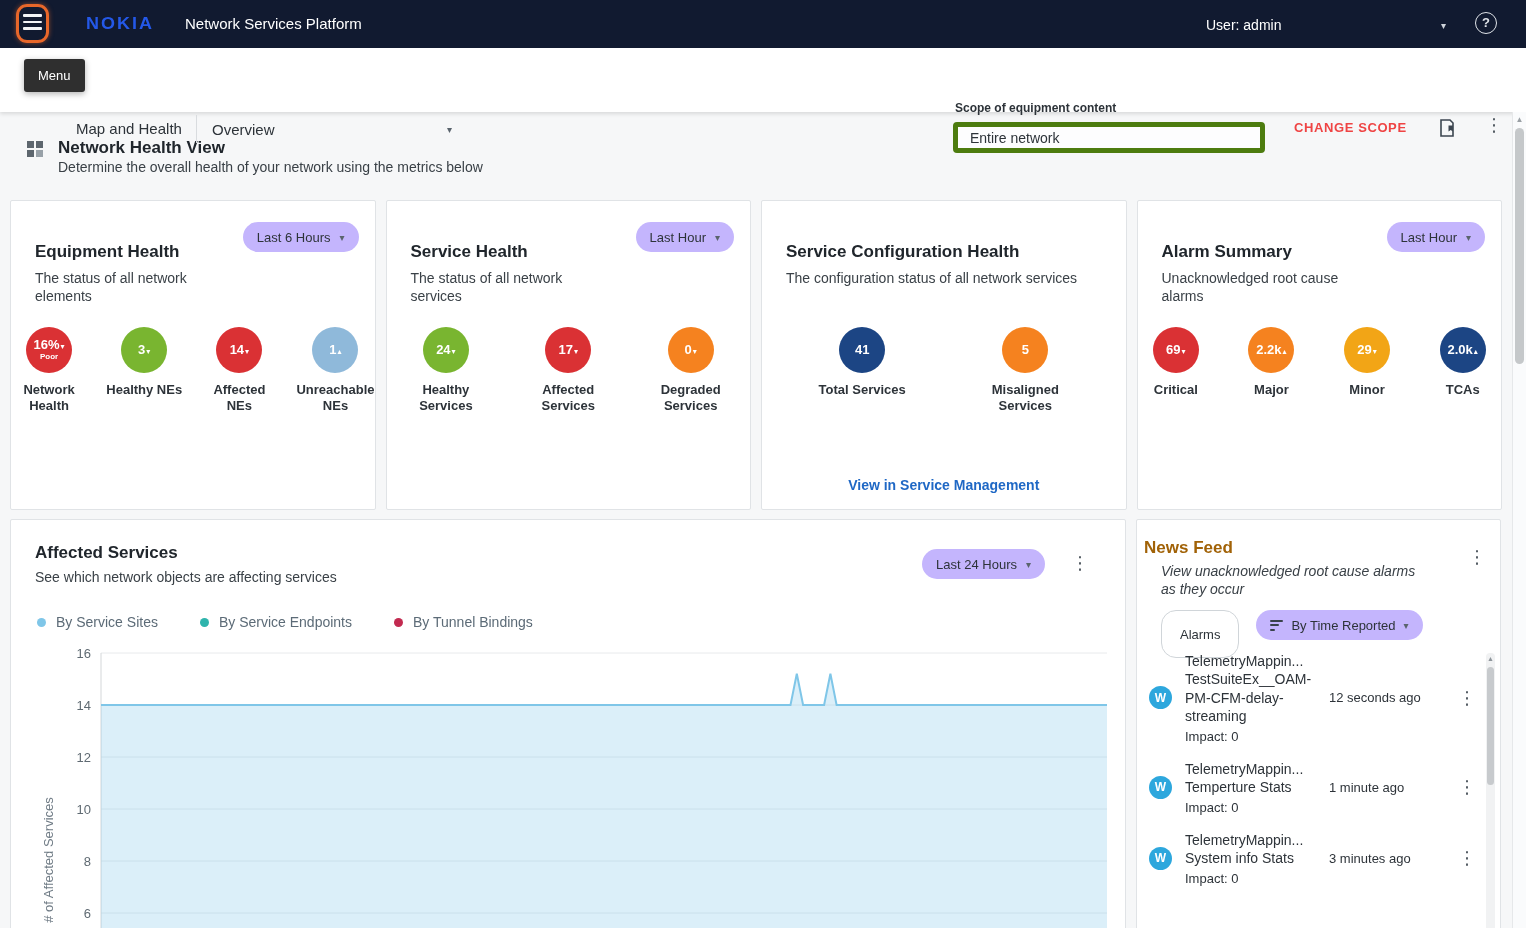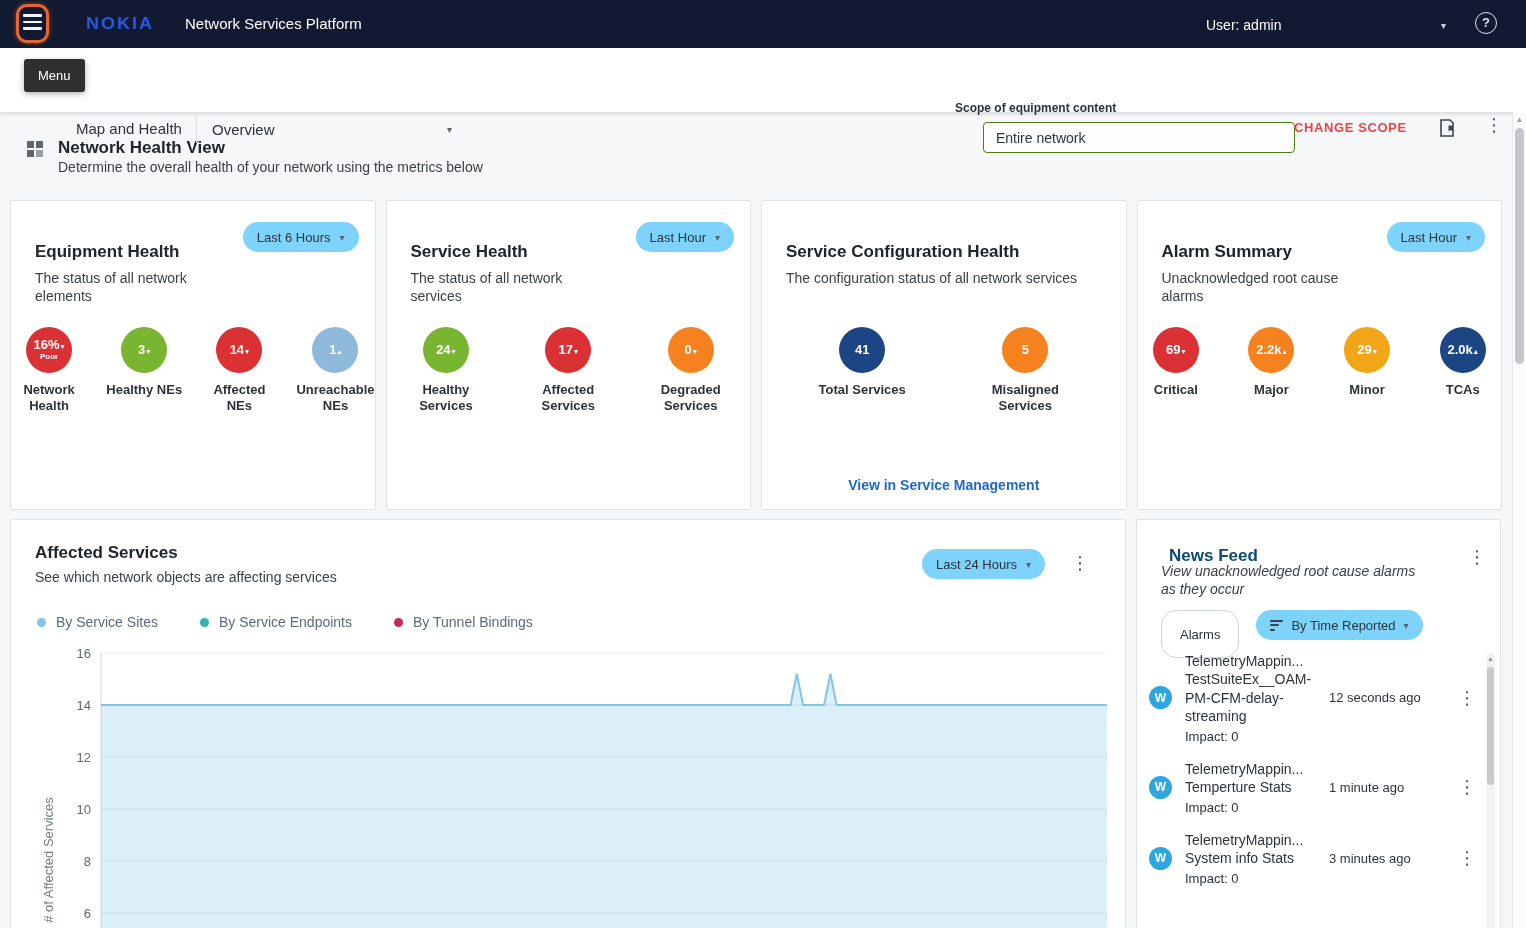--- a/index.html
+++ b/index.html
@@ -21,41 +21,41 @@
 
   
   .tooltip { position:absolute; left:24px; top:59px; height:33px; padding:0 14px; background:#2f2f2f; color:#fff; font-size:13px; line-height:33px; border-radius:3px; z-index:50; box-shadow:0 2px 6px rgba(0,0,0,.3); }
 
   
   .subbar { position:absolute; left:0; top:48px; width:100%; height:64px; background:#ffffff; box-shadow:0 2px 4px rgba(0,0,0,.12); z-index:10; }
   .nav-item { position:absolute; left:76px; top:72px; font-size:15px; color:#2d3339; cursor:pointer; }
   .vdivider { position:absolute; left:196px; top:67px; width:1px; height:28px; background:#d9dcdf; }
   .view-select { position:absolute; left:212px; top:66px; width:240px; height:30px; display:flex; align-items:center; justify-content:space-between; font-size:15px; color:#2d3339; cursor:pointer; }
   .scope-label { position:absolute; left:955px; top:53px; font-size:12px; font-weight:700; color:#2d3339; }
-  .scope-input { position:absolute; left:983px; top:74px; width:312px; height:31px; border:1px solid #4d7c0f; border-radius:4px; background:#fdfdfe; padding:0 12px; font-size:14px; color:#2d3339; font-family:inherit; }
+  .scope-input { position:absolute; left:953px; top:74px; width:312px; height:31px; border:5px solid #4d7c0f; border-radius:4px; background:#fdfdfe; padding:0 12px; font-size:14px; color:#2d3339; font-family:inherit; }
   .change-scope { position:absolute; left:1294px; top:72px; background:none; border:none; color:#ef4444; font-size:13px; font-weight:700; letter-spacing:.6px; cursor:pointer; font-family:inherit; }
   .icon-btn { position:absolute; background:none; border:none; cursor:pointer; }
   .icon-btn.doc { left:1437px; top:70px; }
   .icon-btn.kebab-top { left:1485px; top:68px; font-size:18px; color:#4a535b; }
 
   
   .vh-icon { position:absolute; left:27px; top:141px; width:17px; height:17px; display:grid; grid-template-columns:7px 7px; grid-template-rows:7px 7px; gap:2px; }
   .vh-icon span { background:#5d666e; }
   .vh-icon span:nth-child(4){ background:#98a1a8; }
   .vh-title { position:absolute; left:58px; top:138px; font-size:17px; font-weight:700; color:#20262c; }
   .vh-sub { position:absolute; left:58px; top:159px; font-size:14px; color:#3a4147; }
 
   
   .cards-row { position:absolute; left:10px; top:200px; width:1492px; display:flex; gap:10px; }
   .card { position:relative; flex:1; height:310px; background:#fff; border:1px solid #e0e3e6; border-radius:2px; }
   .card-head { display:flex; justify-content:space-between; padding:21px 16px 0 24px; }
   .card-title { font-size:17px; font-weight:700; color:#20262c;margin-top:20px; }
   .card-sub { font-size:14px; color:#3a4147; margin-top:7px; max-width:190px; line-height:1.3; }
   .card-sub.wide { max-width:none; }
-  .pill { display:inline-flex; align-items:center; gap:9px; height:30px; padding:0 14px; border-radius:15px; background:#7dd3fc; border:none; font-size:13px; color:#2d3339; cursor:pointer; white-space:nowrap; font-family:inherit; flex:none; }
+  .pill { display:inline-flex; align-items:center; gap:9px; height:30px; padding:0 14px; border-radius:15px; background:#c4b5fd; border:none; font-size:13px; color:#2d3339; cursor:pointer; white-space:nowrap; font-family:inherit; flex:none; }
   .metrics { position:absolute; left:0; right:0; top:126px; display:flex; justify-content:space-evenly;gap:19px; }
   .metric { width:88px; display:flex; flex-direction:column; align-items:center; cursor:pointer; }
   .circle { width:46px; height:46px; border-radius:50%; display:flex; flex-direction:column; align-items:center; justify-content:center; color:#fff; }
   .mval { font-size:13px; font-weight:700; line-height:14px; display:flex; align-items:flex-start; }
   .trend { font-size:8px; line-height:8px; margin:5px 0 0 1px; }
   .trend:empty, .msub:empty { display:none; }
   .msub { font-size:8px; font-weight:700; line-height:10px; }
   .mlabel { margin-top:9px; font-size:13px; font-weight:700; color:#2d3339; text-align:center; line-height:1.25; }
   .card-link { position:absolute; left:0; right:0; bottom:16px; text-align:center; font-size:14px; font-weight:700; color:#1f68c5; background:none; border:none; cursor:pointer; font-family:inherit; }
 
@@ -70,21 +70,21 @@
   .af-kebab { position:absolute; right:36px; top:34px; }
   .legend { position:absolute; left:26px; top:94px; display:flex; gap:42px; }
   .legend-item { display:flex; align-items:center; gap:10px; cursor:pointer; }
   .ldot { width:9px; height:9px; border-radius:50%; }
   .llabel { font-size:14px; color:#5c6b77; }
   .chart-svg { position:absolute; left:0; top:118px; }
   .tick { font-size:13px; fill:#5f6a72; font-family:"Liberation Sans","DejaVu Sans",sans-serif; }
   .ylab { font-size:13px; fill:#6f7b85; font-family:"Liberation Sans","DejaVu Sans",sans-serif; }
 
   
-  .nf-title { position:absolute; left:32px; top:18px; font-size:17px; font-weight:700; color:#0c4a6e;margin-top:8px; }
+  .nf-title { position:absolute; left:7px; top:18px; font-size:17px; font-weight:700; color:#a16207; }
   .nf-kebab { position:absolute; right:14px; top:28px; }
   .nf-sub { position:absolute; left:24px; top:42px; width:265px; font-size:14px; color:#3a4147; line-height:1.3;font-style:italic; }
   .nf-controls { position:absolute; left:24px; top:90px; display:flex; gap:17px; }
   .chip { height:48px; padding:0 18px; border-radius:15px; border:1px solid #d0d5d9; background:#fff; font-size:13px; color:#2d3339; cursor:pointer; font-family:inherit; }
   .sort-pill { gap:8px; }
   .sort-icon { display:inline-flex; flex-direction:column; gap:2.5px; }
   .sort-icon i { display:block; height:2px; background:#39424b; border-radius:1px; }
   .sort-icon i:nth-child(1){ width:13px; } .sort-icon i:nth-child(2){ width:9px; } .sort-icon i:nth-child(3){ width:5px; }
   .news-list { position:absolute; left:12px; right:24px; top:132px; }
   .news-item { display:flex; align-items:center; margin-bottom:16px; cursor:pointer; }

